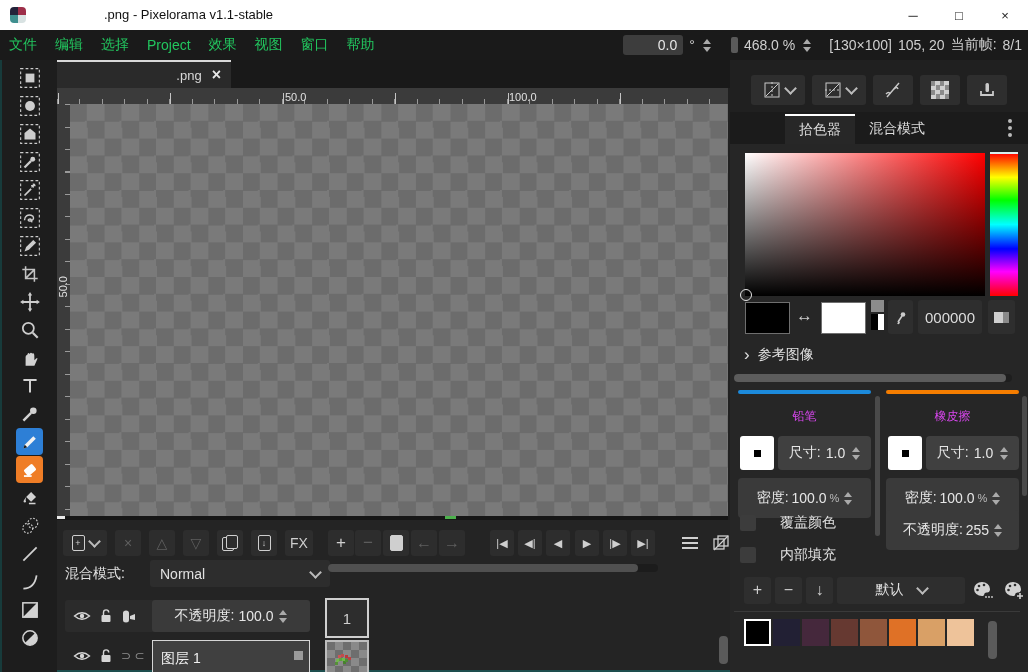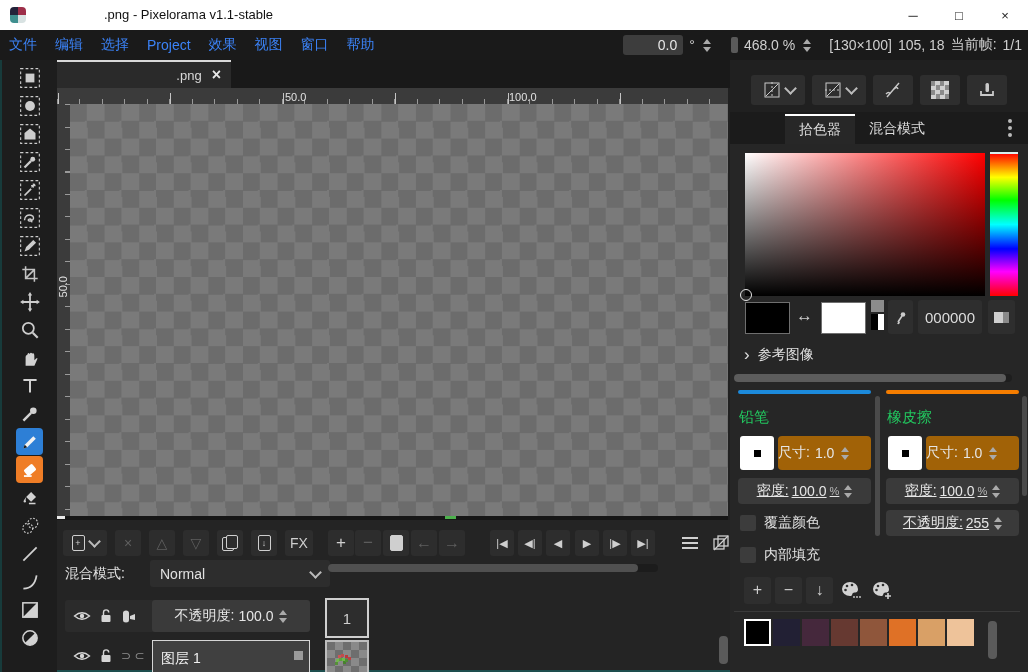--- a/index.html
+++ b/index.html
@@ -11,21 +11,21 @@
   
   .titlebar{left:0;top:0;width:1028px;height:30px;background:#ffffff;color:#000;display:flex;align-items:center;}
   .app-logo{position:absolute;left:10px;top:7px;width:16px;height:16px;border-radius:4px;
     background:conic-gradient(#9d2f49 0 25%, #d8e2e2 0 50%, #3f8f8f 0 75%, #23233a 0);}
   .title-text{position:absolute;left:104px;top:7px;font-size:13px;color:#111;}
   .winbtns{position:absolute;right:0;top:0;height:30px;display:flex;}
   .winbtn{width:46px;height:30px;display:flex;align-items:center;justify-content:center;font-size:13px;color:#222;}
 
   
   .menubar{left:0;top:30px;width:1028px;height:30px;background:#1a1a1a;display:flex;align-items:center;}
-  .menu-item{padding:12px 9px;font-size:14px;color:#3b82f6;height:30px;display:flex;align-items:center;}
+  .menu-item{padding:12px 9px;font-size:14px;color:#22c55e;height:30px;display:flex;align-items:center;}
   .menu-right{position:absolute;right:6px;top:30px;height:30px;display:flex;align-items:center;gap:6px;color:#cfcfcf;font-size:14px;}
   .numfield{background:#3d3d3d;border-radius:3px;height:20px;display:flex;align-items:center;justify-content:flex-end;padding:0 6px;color:#e6e6e6;}
   .spin{display:flex;flex-direction:column;gap:3px;margin-left:2px;}
   .spin i{display:block;width:0;height:0;border-left:4px solid transparent;border-right:4px solid transparent;}
   .spin .u{border-bottom:5px solid #aaa;}
   .spin .d{border-top:5px solid #aaa;}
   .grip{width:7px;height:16px;background:#5a5a5a;border-radius:2px;}
 
   
   .leftbar{left:0;top:60px;width:57px;height:612px;background:#1d1d1d;border-left:2px solid #173b3b;}
@@ -91,26 +91,26 @@
   .svsquare{position:absolute;left:15px;top:85px;width:240px;height:143px;
     background:linear-gradient(to top,#000,rgba(0,0,0,0)),linear-gradient(to right,#fff,#f00);}
   .sv-cursor{position:absolute;left:10px;top:221px;width:12px;height:12px;border:1.5px solid #e6e6e6;border-radius:50%;box-sizing:border-box;}
   .huebar{position:absolute;left:260px;top:85px;width:28px;height:143px;
     background:linear-gradient(to bottom,#f00 0%,#ff0 17%,#0f0 33%,#0ff 50%,#00f 67%,#f0f 83%,#f00 100%);}
   .hue-cursor{position:absolute;left:260px;top:84px;width:28px;height:2px;background:#d8efef;}
   .swatch-lg{position:absolute;width:45px;height:32px;border:1px solid #6f6f6f;box-sizing:border-box;}
   .smallbtn{position:absolute;background:#2e2e2e;border-radius:3px;display:flex;align-items:center;justify-content:center;color:#ddd;}
   .expander{position:absolute;left:14px;top:277px;display:flex;align-items:center;gap:8px;font-size:14px;color:#e0e0e0;}
   .panel-bar{position:absolute;height:4px;border-radius:2px;}
-  .ptitle{position:absolute;font-size:15px;color:#22c55e;width:131px;text-align:left;}
+  .ptitle{position:absolute;font-size:12px;color:#d946ef;width:131px;text-align:center;}
   .brushbtn{position:absolute;width:34px;height:34px;background:#fff;border-radius:3px;display:flex;align-items:center;justify-content:center;}
   .brushbtn i{width:7px;height:7px;background:#000;display:block;}
-  .spinrow{position:absolute;background:#a16207;border-radius:4px;height:34px;display:flex;align-items:center;justify-content:flex-start;gap:5px;font-size:14px;color:#e6e6e6;}
-  .valrow{position:absolute;background:#3a3a3a;border-radius:4px;height:26px;display:flex;align-items:center;justify-content:center;gap:3px;font-size:14px;color:#e6e6e6;text-decoration:underline;}
-  .checkrow{position:absolute;display:flex;align-items:center;gap:8px;font-size:14px;color:#e0e0e0;}
+  .spinrow{position:absolute;background:#404040;border-radius:4px;height:34px;display:flex;align-items:center;justify-content:center;gap:5px;font-size:14px;color:#e6e6e6;}
+  .valrow{position:absolute;background:#3a3a3a;border-radius:4px;height:40px;display:flex;align-items:center;justify-content:center;gap:3px;font-size:14px;color:#e6e6e6;}
+  .checkrow{position:absolute;display:flex;align-items:center;gap:24px;font-size:14px;color:#e0e0e0;}
   .checkbox{width:16px;height:16px;background:#3c3c3c;border-radius:2px;}
   .pal-row{position:absolute;left:0;top:508px;width:298px;height:28px;display:flex;align-items:center;gap:4px;padding-left:14px;box-sizing:border-box;}
   .pal-btn{width:27px;height:27px;background:#2e2e2e;border-radius:3px;display:flex;align-items:center;justify-content:center;color:#ccc;font-size:16px;}
   .pal-dd{width:128px;height:27px;background:#2e2e2e;border-radius:3px;display:flex;align-items:center;justify-content:center;gap:14px;color:#e0e0e0;font-size:14px;}
   .pal-swatches{position:absolute;left:14px;top:551px;display:flex;gap:2px;}
   .swatch{width:27px;height:27px;box-sizing:border-box;}
   .swatch.selected{border:2px solid #fff;}
   .divline{position:absolute;background:#3a3a3a;}
   .pct{font-size:11px;color:#bbb;}
 </style>
@@ -148,23 +148,23 @@
       </span>
     <span style="width:8px"></span>
     <div class="grip"></div>
     <span>468.0 %</span>
     <span class="spin">
         <i class="u"></i>
         <i class="d"></i>
       </span>
     <span style="width:6px"></span>
     <span>[130×100]</span>
-    <span>105, 18</span>
+    <span>105, 20</span>
     <span>当前帧:</span>
-    <span>1/1</span>
+    <span>8/1</span>
   </div>
 
   <div class="abs leftbar">
     <div class="tool" style="top:4px">
         <svg width="22" height="22" viewBox="0 0 20 20">
           <rect x="1.5" y="1.5" width="17" height="17" fill="none" stroke="#cdcdcd" stroke-dasharray="2.5 2"></rect>
           <rect x="6" y="6" width="8" height="8" fill="#cdcdcd"></rect>
         </svg>
       </div>
     <div class="tool" style="top:32px">
@@ -589,20 +589,24 @@
     <div class="pal-row">
       <div class="pal-btn">
           <span>+</span>
         </div>
       <div class="pal-btn">
           <span>−</span>
         </div>
       <div class="pal-btn">
           <span>↓</span>
         </div>
+      <div class="pal-dd">
+        <span>默认</span>
+        <span class="chev"></span>
+      </div>
       <div class="pal-btn" style="background:transparent">
         <svg width="22" height="20" viewBox="0 0 22 20">
             <path d="M10 2 a8 7 0 1 0 0 14 c3 0 1.5-2 3-3 c1.8-1.2 5 0.5 5-4 a8 7 0 0 0-8-7 Z" fill="#d2d2d2"></path>
             <circle cx="7" cy="6" r="1.3" fill="#2e2e2e"></circle>
             <circle cx="12" cy="5" r="1.3" fill="#2e2e2e"></circle>
             <circle cx="5.5" cy="10" r="1.3" fill="#2e2e2e"></circle>
             <circle cx="14" cy="17" r="0.9" fill="#d2d2d2"></circle>
             <circle cx="17" cy="17" r="0.9" fill="#d2d2d2"></circle>
             <circle cx="20" cy="17" r="0.9" fill="#d2d2d2"></circle>
           </svg>

